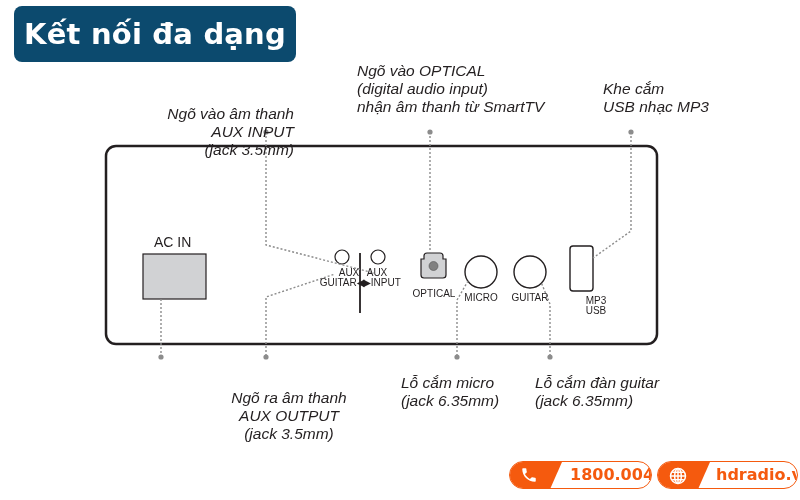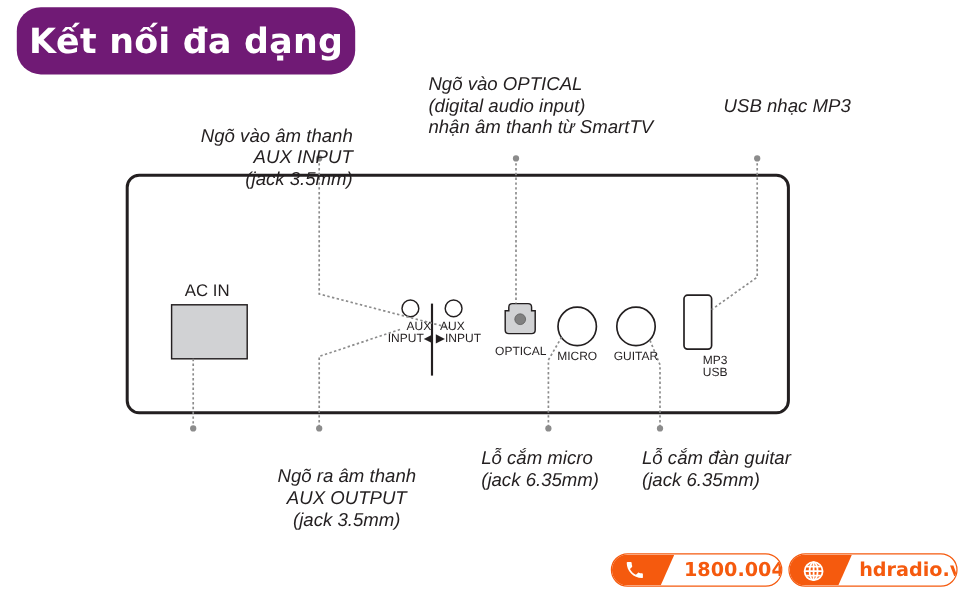--- a/index.html
+++ b/index.html
@@ -1,19 +1,19 @@
 <!DOCTYPE html>
 <html><head>
 <meta charset="utf-8">
 <style>
   html, body { margin:0; padding:0; }
   body { width:800px; height:500px; background:#ffffff; position:relative; overflow:hidden;
          font-family:"Liberation Sans", sans-serif; color:#231f20; }
-  .title-badge { position:absolute; left:14px; top:6px; width:282px; height:56px; background:#701a75;
-                 border-radius:20px; color:#fff; font-family:"DejaVu Sans", sans-serif; font-weight:bold;
+  .title-badge { position:absolute; left:14px; top:6px; width:282px; height:56px; background:#0c4a6e;
+                 border-radius:8px; color:#fff; font-family:"DejaVu Sans", sans-serif; font-weight:bold;
                  font-size:29px; line-height:56px; text-align:center; letter-spacing:0.2px; }
   svg.diagram { position:absolute; left:0; top:0; }
   .lbl { position:absolute; font-style:italic; font-size:15.5px; line-height:18px; color:#231f20; }
   .lbl div { white-space:nowrap; }
   .right { text-align:right;margin-top:35px; }
   .left { text-align:left; }
   .center { text-align:center;margin-top:16px; }
   .bold { font-weight:bold; }
   .port-lbl { position:absolute; font-size:10px; line-height:10px; color:#231f20; text-align:center; white-space:nowrap; }
   .acin-lbl { position:absolute; font-size:14px; color:#231f20; }
@@ -64,21 +64,21 @@
     <circle cx="161" cy="357" r="2.6"></circle>
     <circle cx="266" cy="357" r="2.6"></circle>
     <circle cx="457" cy="357" r="2.6"></circle>
     <circle cx="550" cy="357" r="2.6"></circle>
   </g>
 </svg>
 
 <div class="acin-lbl" style="left:154px;top:234px;">AC IN</div>
 <div class="port-lbl" style="left:317px;top:268px;width:50px;">
   <div style="padding-left:14px;">AUX</div>
-  <div>INPUT◀</div>
+  <div>GUITAR◀</div>
 </div>
 <div class="port-lbl" style="left:362px;top:268px;width:40px;">
   <div style="padding-right:10px;">AUX</div>
   <div>▶INPUT</div>
 </div>
 <div class="port-lbl" style="left:408px;top:289px;width:52px;">OPTICAL</div>
 <div class="port-lbl" style="left:458px;top:293px;width:46px;">MICRO</div>
 <div class="port-lbl" style="left:507px;top:293px;width:46px;">GUITAR</div>
 <div class="port-lbl" style="left:581px;top:296px;width:30px;">
   <div>MP3</div>
@@ -89,20 +89,21 @@
   <div>Ngõ vào âm thanh</div>
   <div>AUX INPUT</div>
   <div>(jack 3.5mm)</div>
 </div>
 <div class="lbl left" style="left:357px;top:62px;width:220px;">
   <div>Ngõ vào OPTICAL</div>
   <div>(digital audio input)</div>
   <div>nhận âm thanh từ SmartTV</div>
 </div>
 <div class="lbl left" style="left:603px;top:80px;width:140px;">
+  <div>Khe cắm</div>
   <div>USB nhạc MP3</div>
 </div>
 
 <div class="lbl right bold" style="left:60px;top:373px;width:133px;">
 </div>
 <div class="lbl center" style="left:222px;top:373px;width:134px;">
   <div>Ngõ ra âm thanh</div>
   <div>AUX OUTPUT</div>
   <div>(jack 3.5mm)</div>
 </div>

